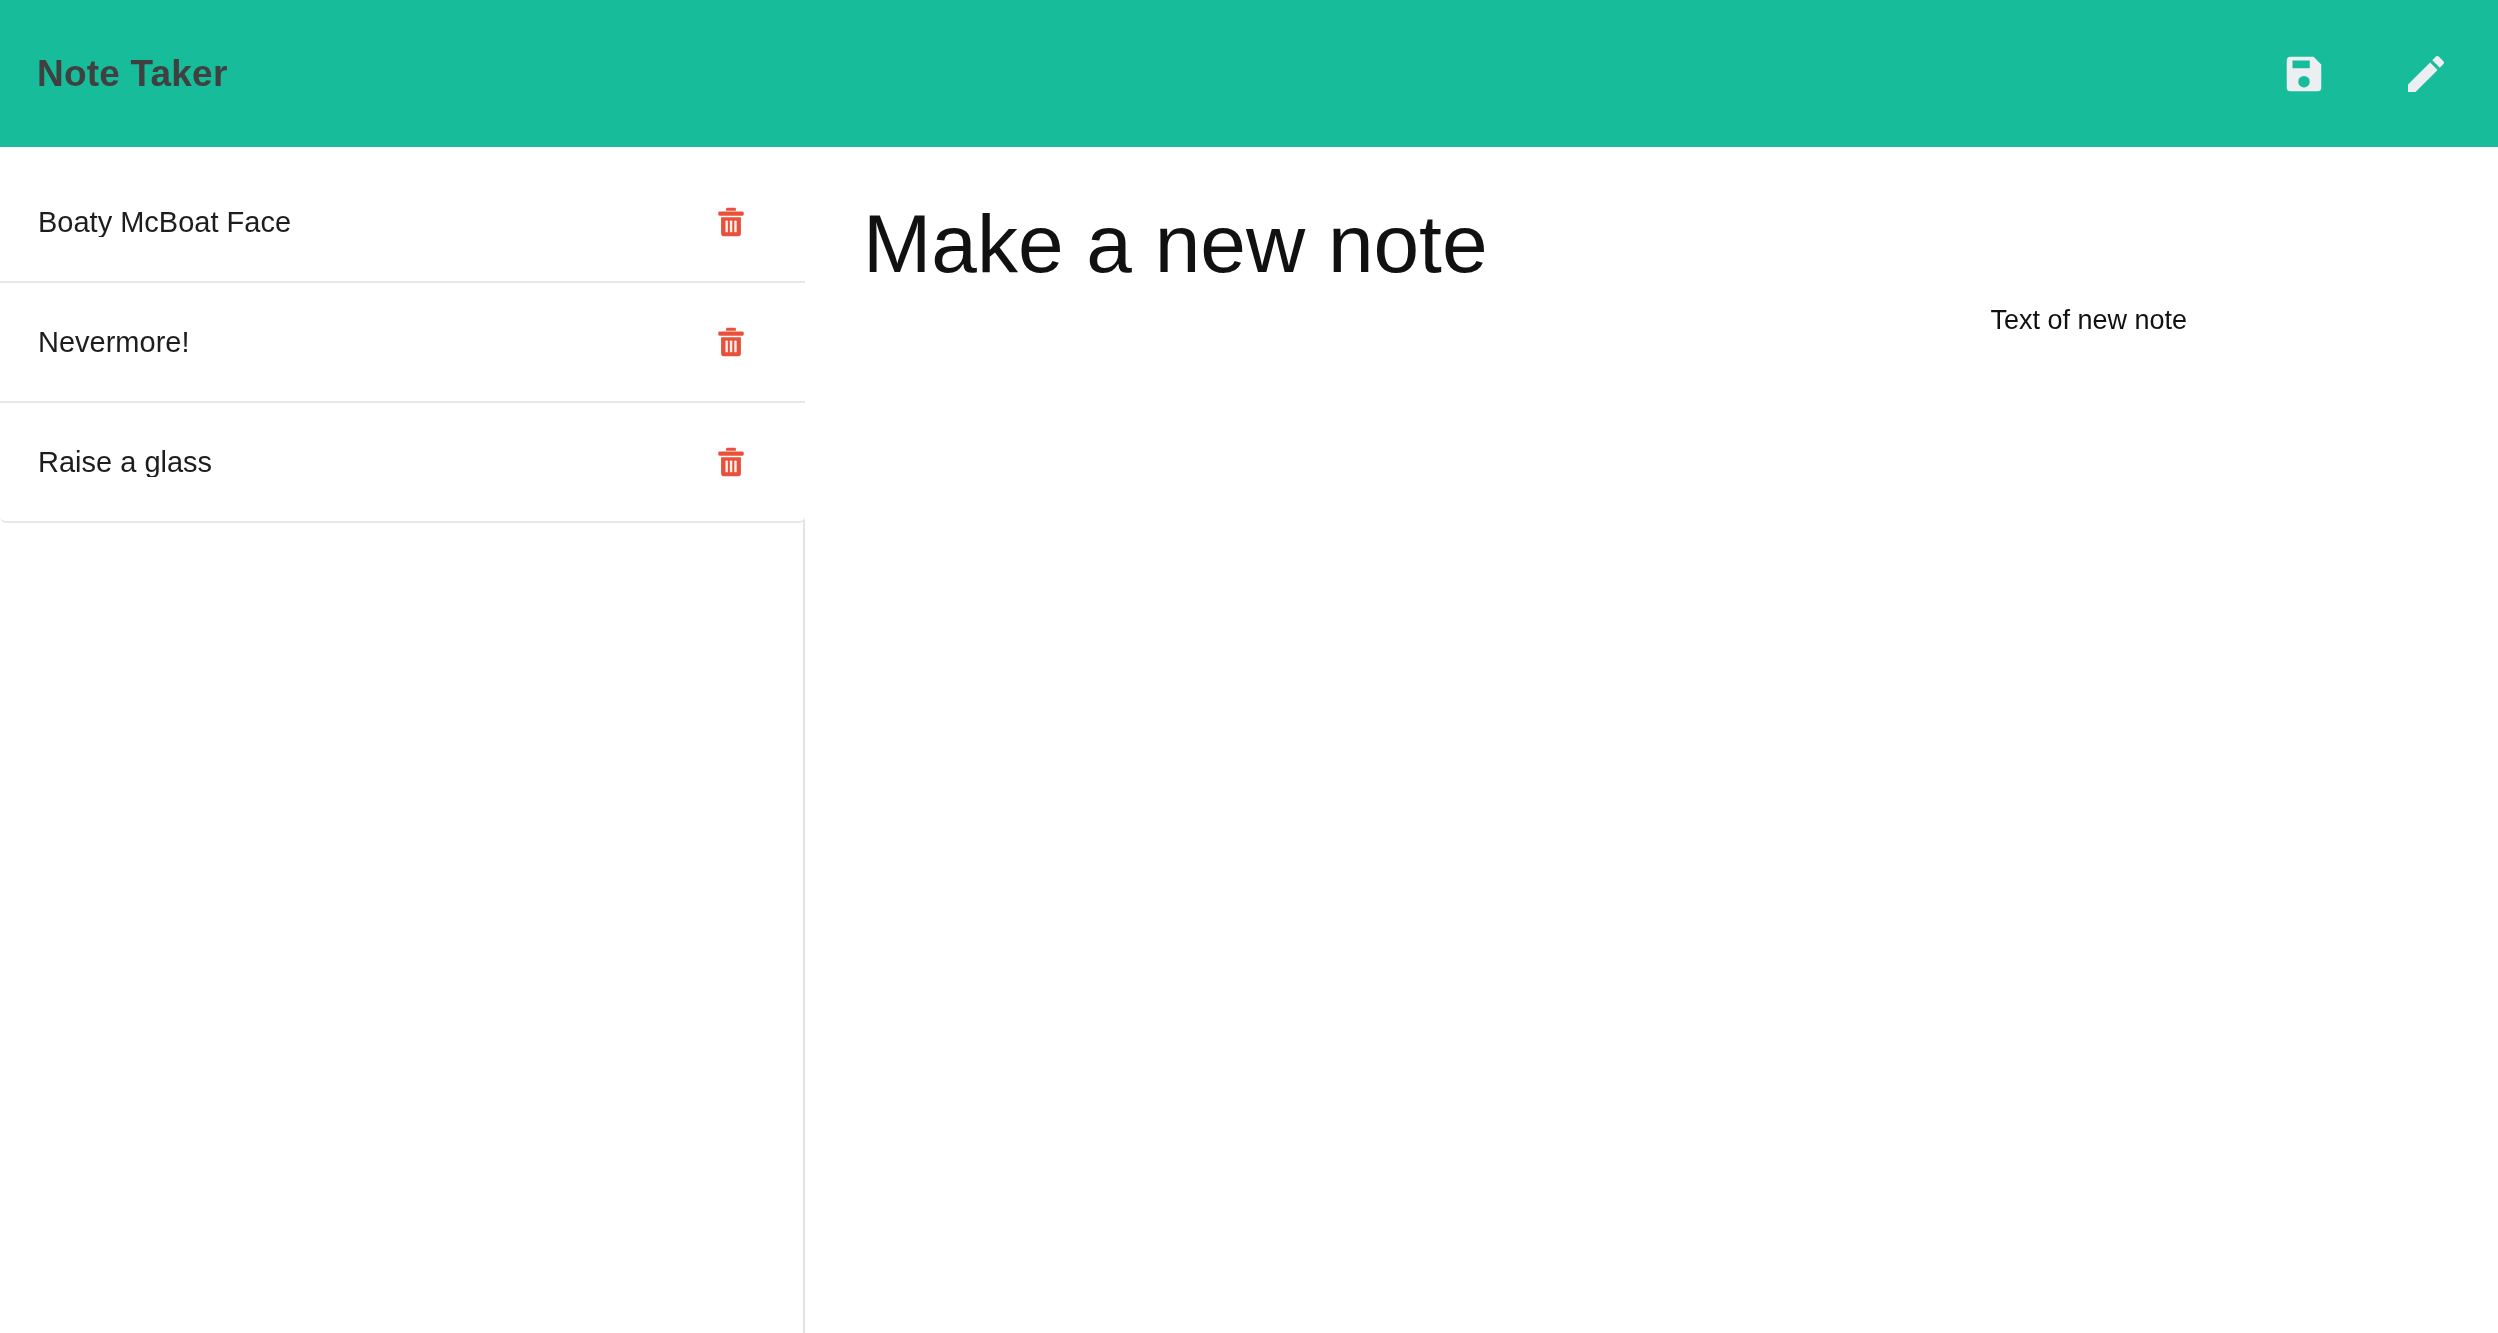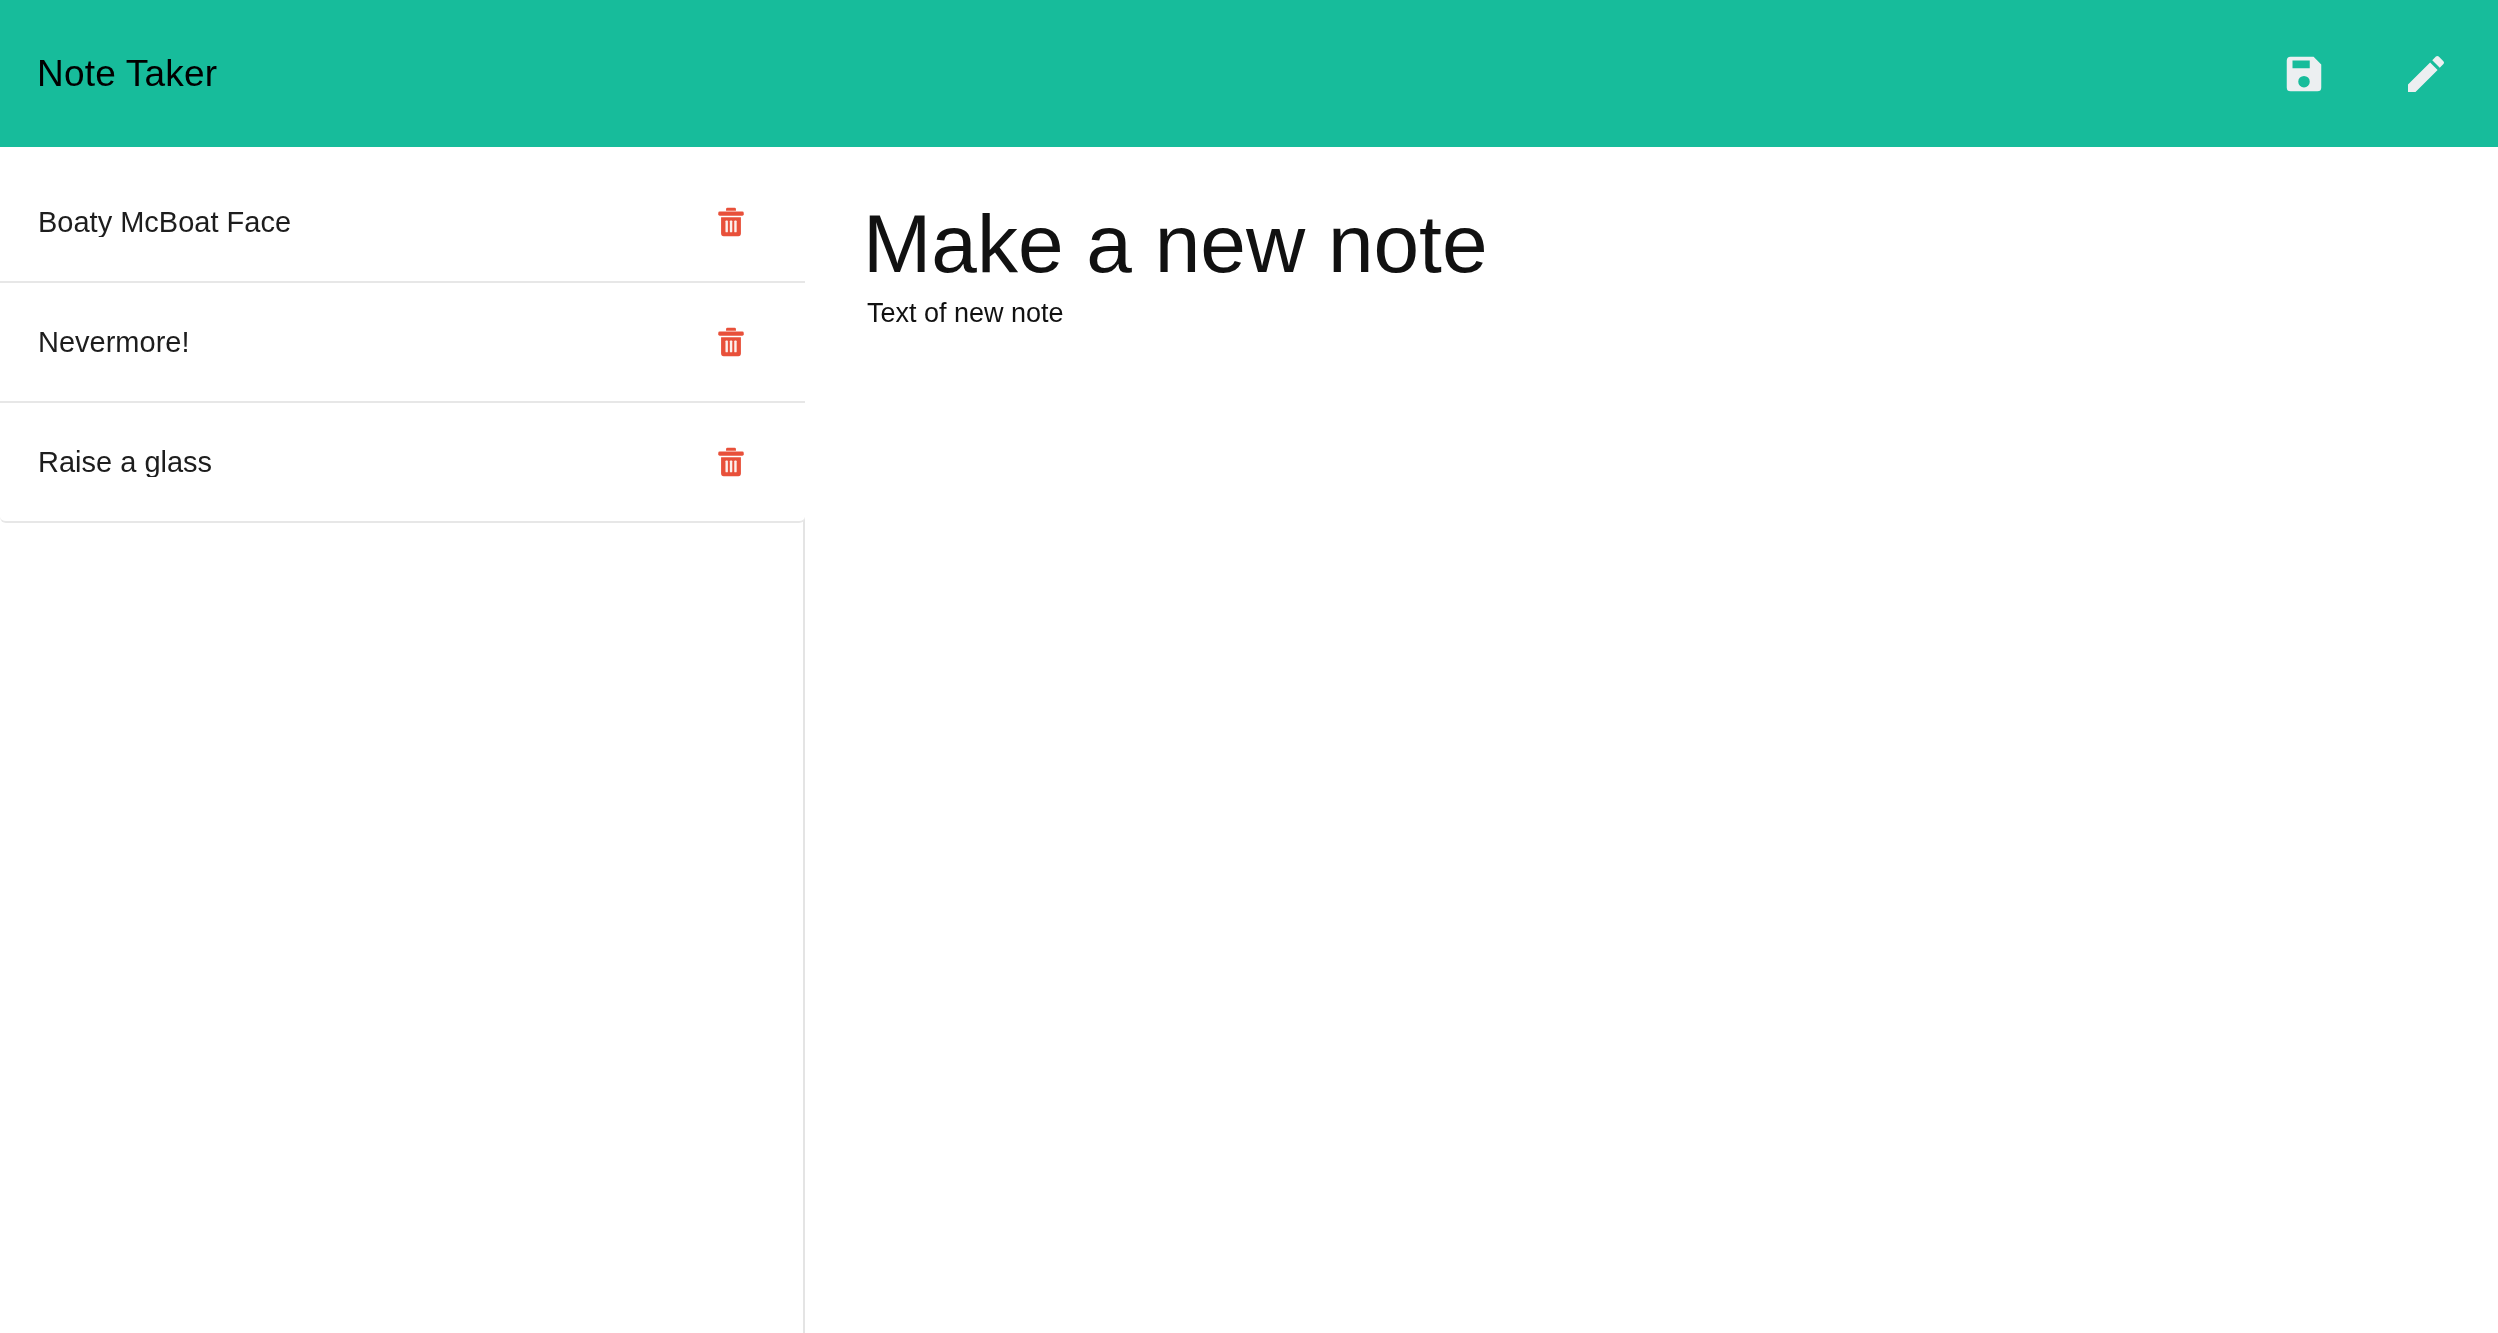--- a/index.html
+++ b/index.html
@@ -29,23 +29,23 @@
     width: 2498px;
     height: 147px;
     background: #17bc9b;
     display: flex;
     align-items: center;
     justify-content: space-between;
     padding: 0 36px 0 37px;
   }
 
   .appbar-title {
-    color: #000000;
+    color: #404040;
     font-size: 37px;
-    font-weight: 400;
+    font-weight: 700;
     letter-spacing: 0.2px;
     line-height: 1;
     white-space: nowrap;
     user-select: none;
   }
 
   .appbar-actions {
     display: flex;
     align-items: center;
     gap: 70px;
@@ -171,22 +171,23 @@
     border: none;
     outline: none;
     resize: none;
     background: transparent;
     font-family: "Liberation Sans", "DejaVu Sans", sans-serif;
     font-size: 27px;
     font-weight: 400;
     line-height: 1.35;
     color: #111111;
     padding: 0;
-    margin: 4px;
+    margin: 13px;
     overflow: hidden;
+    text-align: right;
   }
   .editor-text::placeholder { color: #111111; opacity: 1; }
 </style>
 </head>
 <body>
 
 <div id="app">
 
   <header class="appbar">
     <div class="appbar-title">Note Taker</div>

